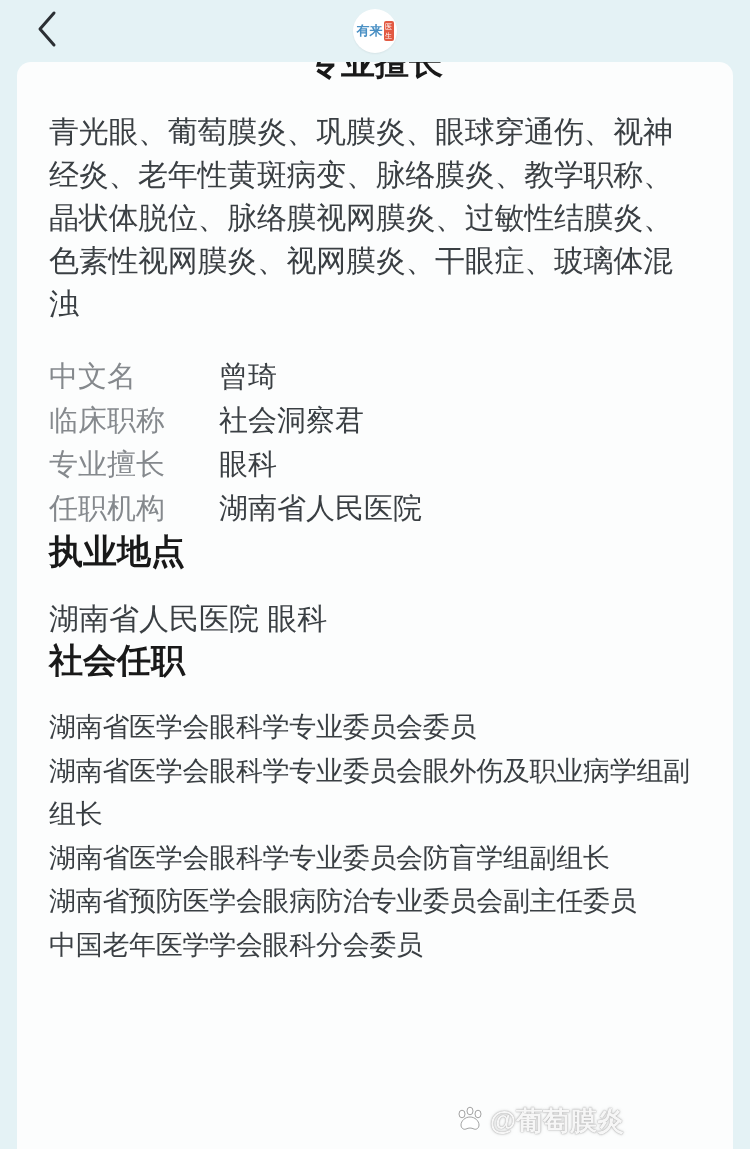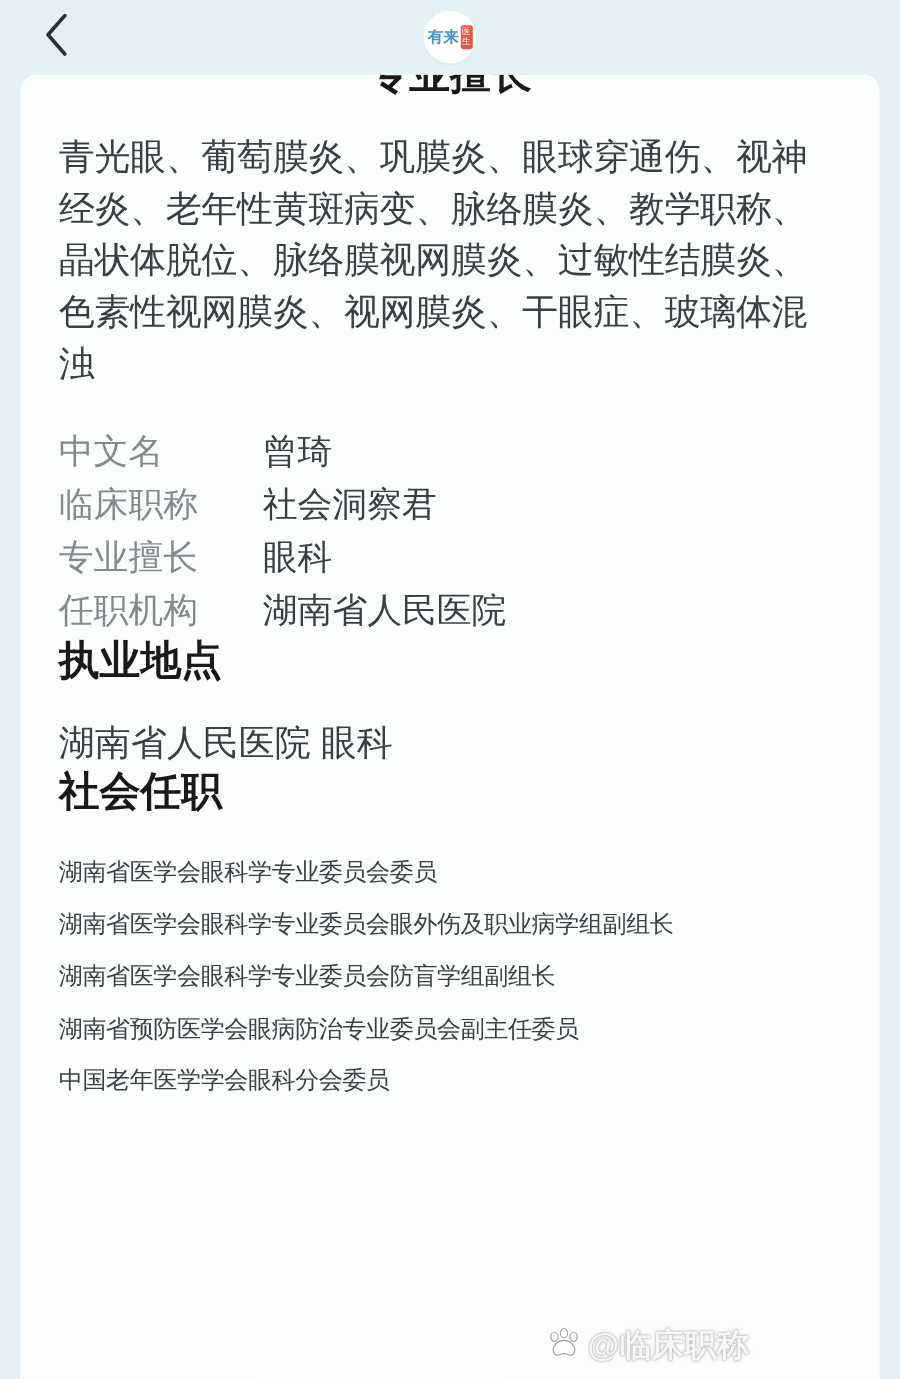--- a/index.html
+++ b/index.html
@@ -89,21 +89,21 @@
   .info-label { width: 170px; color: #85898d; flex: none; }
   .info-value { color: #3a3f43; }
   .sec-practice { margin-top: 62px; }
   .practice-value {
     margin-top: 28px;
     font-size: 30px; color: #3a3f43;
   }
   .sec-social { margin-top: 64px; }
   .social-list { margin-top: 26px; }
   .social-item {
-    font-size: 20px; line-height: 43.5px;
+    font-size: 27px; line-height: 43.5px;
     color: #3a3f43;
     letter-spacing: -0.3px;
   }
 
   
   .watermark {
     position: absolute; right: 16px; top: 1103px;
     display: flex; align-items: center; gap: 5px;
     z-index: 6;
     pointer-events: none;
@@ -180,16 +180,16 @@
     <span>
       <svg width="30" height="30" viewBox="0 0 30 30">
         <g fill="rgba(255,255,255,0.9)" stroke="rgba(140,140,140,0.8)" stroke-width="1">
           <ellipse cx="7" cy="10" rx="3" ry="3.8"></ellipse>
           <ellipse cx="15" cy="7" rx="3" ry="3.8"></ellipse>
           <ellipse cx="23" cy="10" rx="3" ry="3.8"></ellipse>
           <path d="M15 13 C10 13 6 17 6 21 C6 24 8.5 26 11 25 C12.5 24.4 13.5 24 15 24 C16.5 24 17.5 24.4 19 25 C21.5 26 24 24 24 21 C24 17 20 13 15 13 Z"></path>
         </g>
       </svg>
     </span>
-    <span class="watermark-text">@临床职称</span>
+    <span class="watermark-text">@葡萄膜炎</span>
   </div>
 
 </div>
 
 </body></html>

